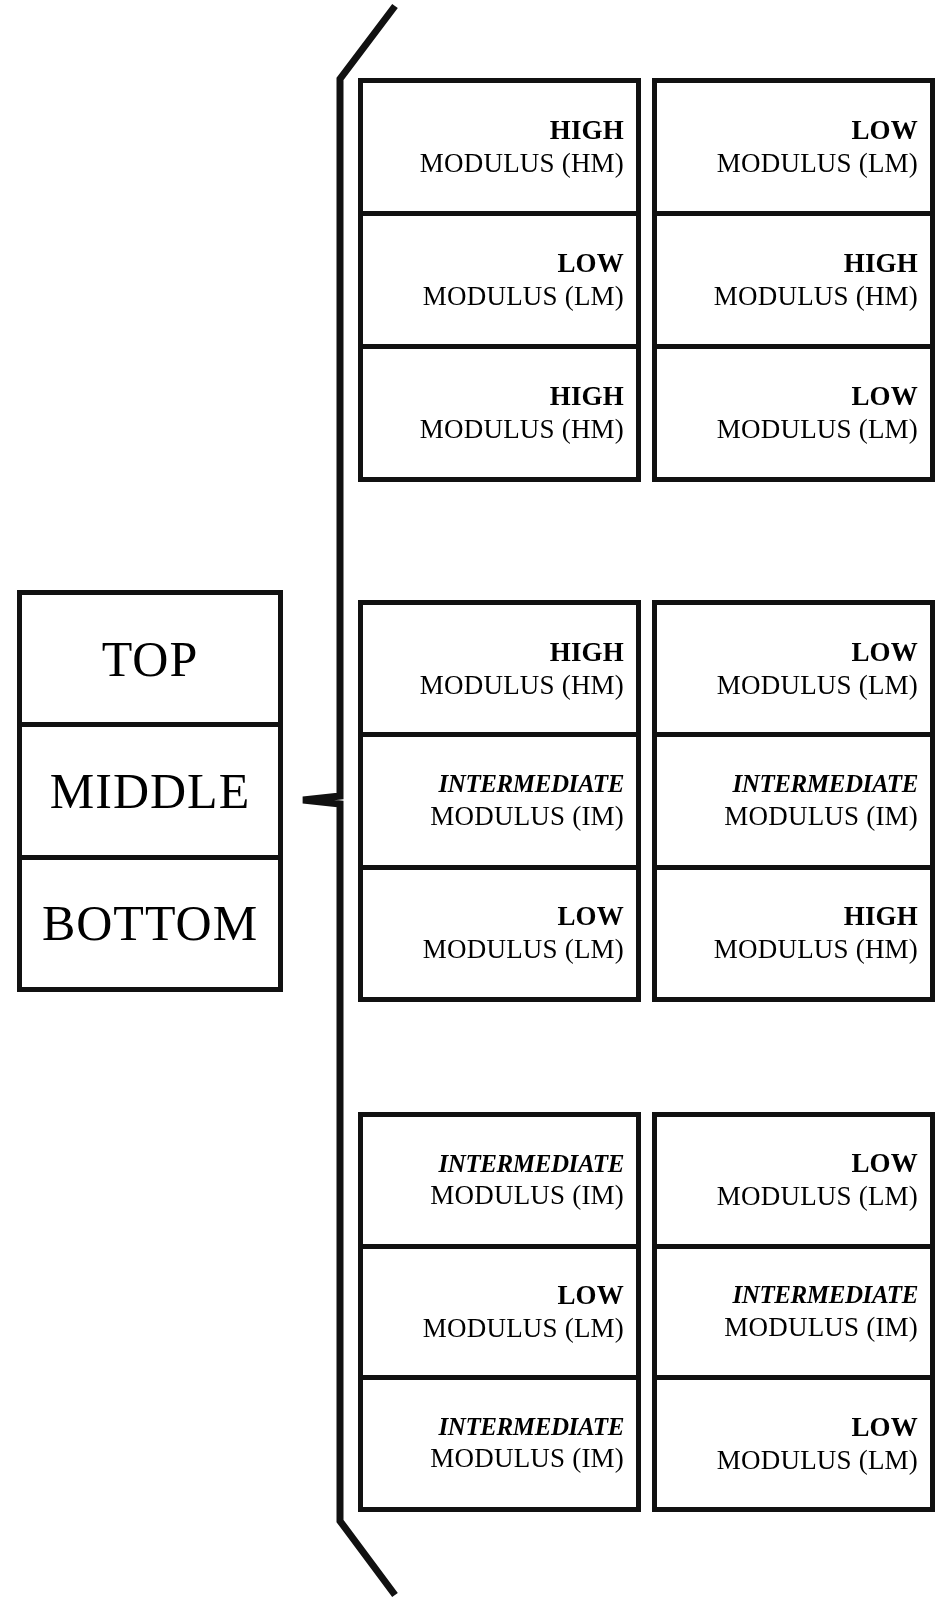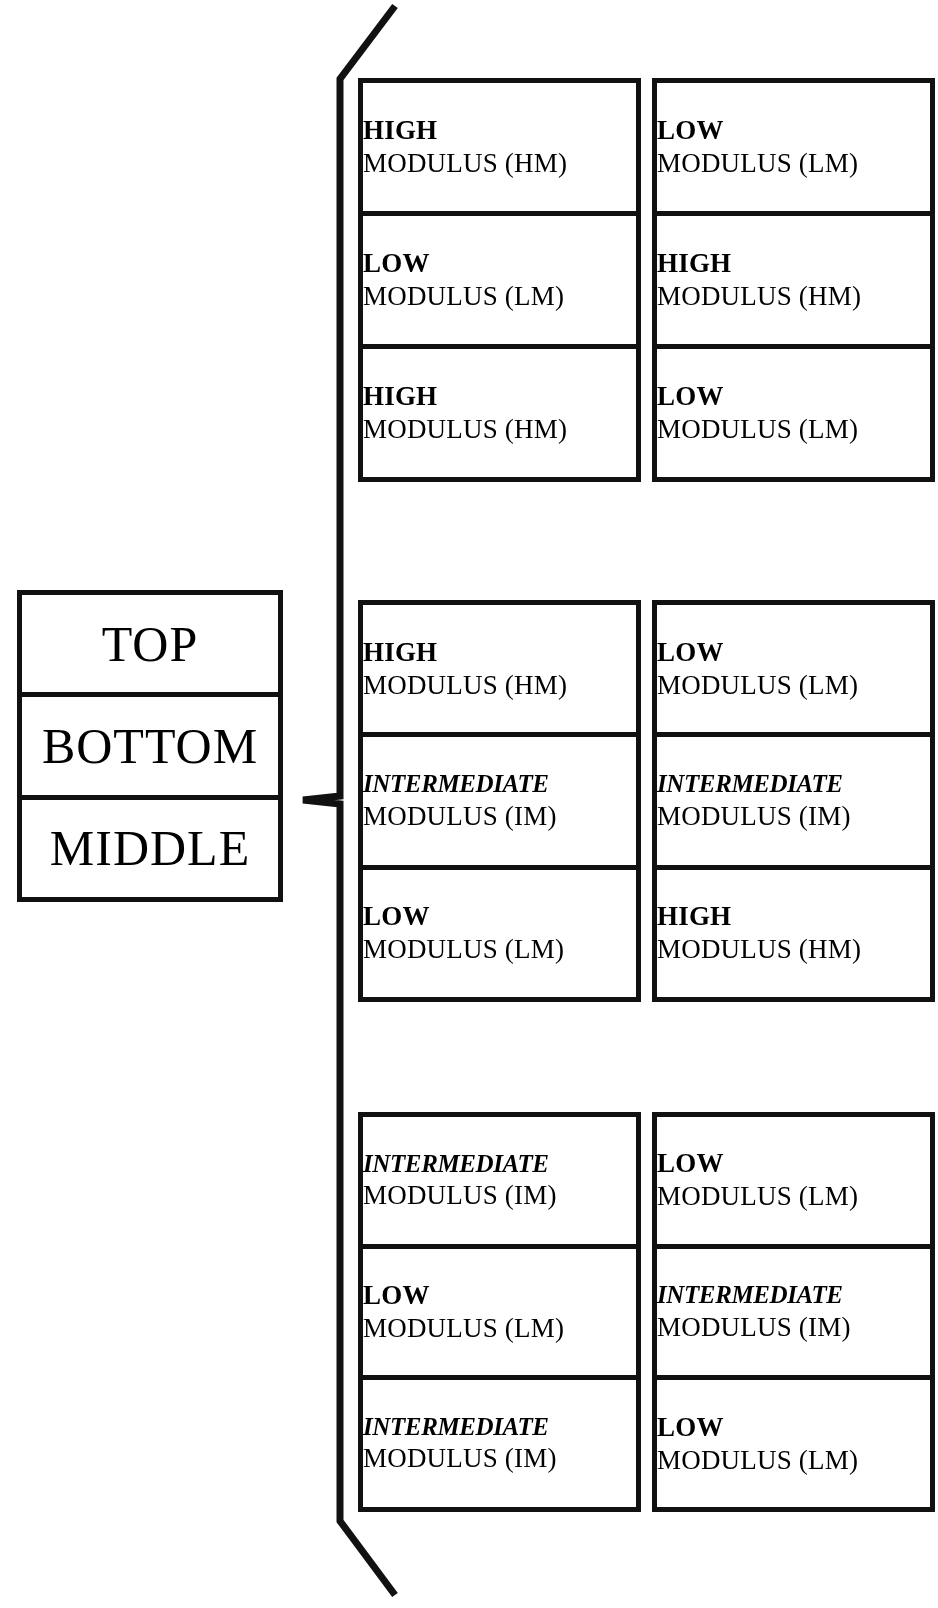--- a/index.html
+++ b/index.html
@@ -18,21 +18,21 @@
     background: #ffffff;
     overflow: hidden;
   }
 
   
   .position-stack {
     position: absolute;
     left: 17px;
     top: 590px;
     width: 266px;
-    height: 312px;
+    height: 402px;
     border: 5px solid #111111;
     box-sizing: border-box;
     background: #ffffff;
     display: flex;
     flex-direction: column;
     justify-content: center;
   }
   .position-cell {
     flex: 1 1 0;
     display: flex;
@@ -71,25 +71,25 @@
     border: 5px solid #111111;
     box-sizing: border-box;
     background: #ffffff;
     display: flex;
     flex-direction: column;
   }
   .modulus-cell {
     flex: 1 1 0;
     display: flex;
     flex-direction: column;
-    align-items: flex-start;
+    align-items: flex-end;
     justify-content: center;
     border-bottom: 5px solid #111111;
     box-sizing: border-box;
-    padding: 2px 0;
+    padding: 2px 12px;
   }
   .modulus-cell:last-child {
     border-bottom: none;
   }
   .modulus-line {
     font-size: 27px;
     line-height: 1.22;
     white-space: nowrap;
     letter-spacing: 0.2px;
     text-align: center;
@@ -111,24 +111,24 @@
 </head>
 <body>
 
 <div id="canvas">
 
   <div class="position-stack">
     <div class="position-cell">
       <span>TOP</span>
     </div>
     <div class="position-cell">
+      <span>MIDDLE</span>
+    </div>
+    <div class="position-cell">
       <span>BOTTOM</span>
-    </div>
-    <div class="position-cell">
-      <span>MIDDLE</span>
     </div>
   </div>
 
   <svg class="brace" viewBox="0 0 130 1608" width="130" height="1608">
     <polyline points="115,6 60,79 60,796 23,800 60,804 60,1521 115,1595" fill="none" stroke="#111111" stroke-width="7" stroke-linejoin="miter" stroke-linecap="butt"></polyline>
   </svg>
 
   <div class="group" id="group-top">
     <div class="group-col">
       <div class="modulus-cell">

